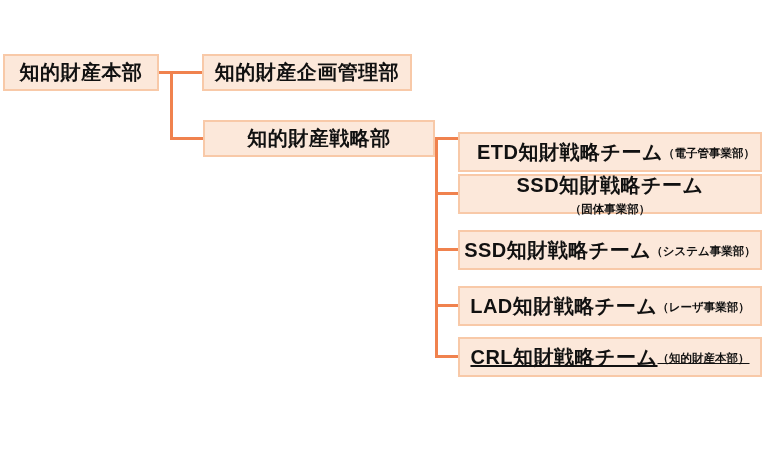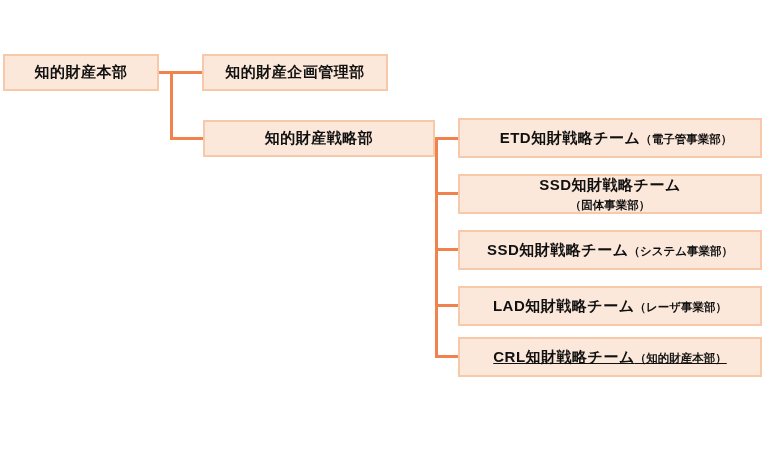--- a/index.html
+++ b/index.html
@@ -21,35 +21,35 @@
     background: var(--box-fill, #fce8da);
     border: 2px solid var(--box-border, #f8c9a8);
     color: var(--text-color, #111111);
     font-weight: bold;
     display: flex;
     align-items: center;
     justify-content: center;
     white-space: nowrap;
   }
   .node .main-label {
-    font-size: 15px;
+    font-size: 20px;
     letter-spacing: 0.5px;
   }
   .node .sub-label {
     font-size: 11.5px;
     margin-top: 3px;
     letter-spacing: 0px;
   }
   
   .box-honbu    { left: 3px;   top: 54px;  width: 156px; height: 37px; }
-  .box-kikaku   { left: 202px; top: 54px;  width: 186px; height: 37px; }
+  .box-kikaku   { left: 202px; top: 54px;  width: 210px; height: 37px; }
   .box-senryaku { left: 203px; top: 120px; width: 232px; height: 37px; }
   
   .team { left: 458px; width: 304px; height: 40px; }
-  .t0 { top: 118px; padding-left: 12px; }
+  .t0 { top: 132px; padding-left: 12px; }
   .t1 { top: 174px; flex-direction: column; }
   .t2 { top: 230px; }
   .t3 { top: 286px; }
   .t4 { top: 337px; text-decoration: underline; }
   
   .line {
     position: absolute;
     background: var(--connector, #f0824e);
   }
   .h1 { left: 159px; top: 71px;  width: 43px;  height: 3px; }

